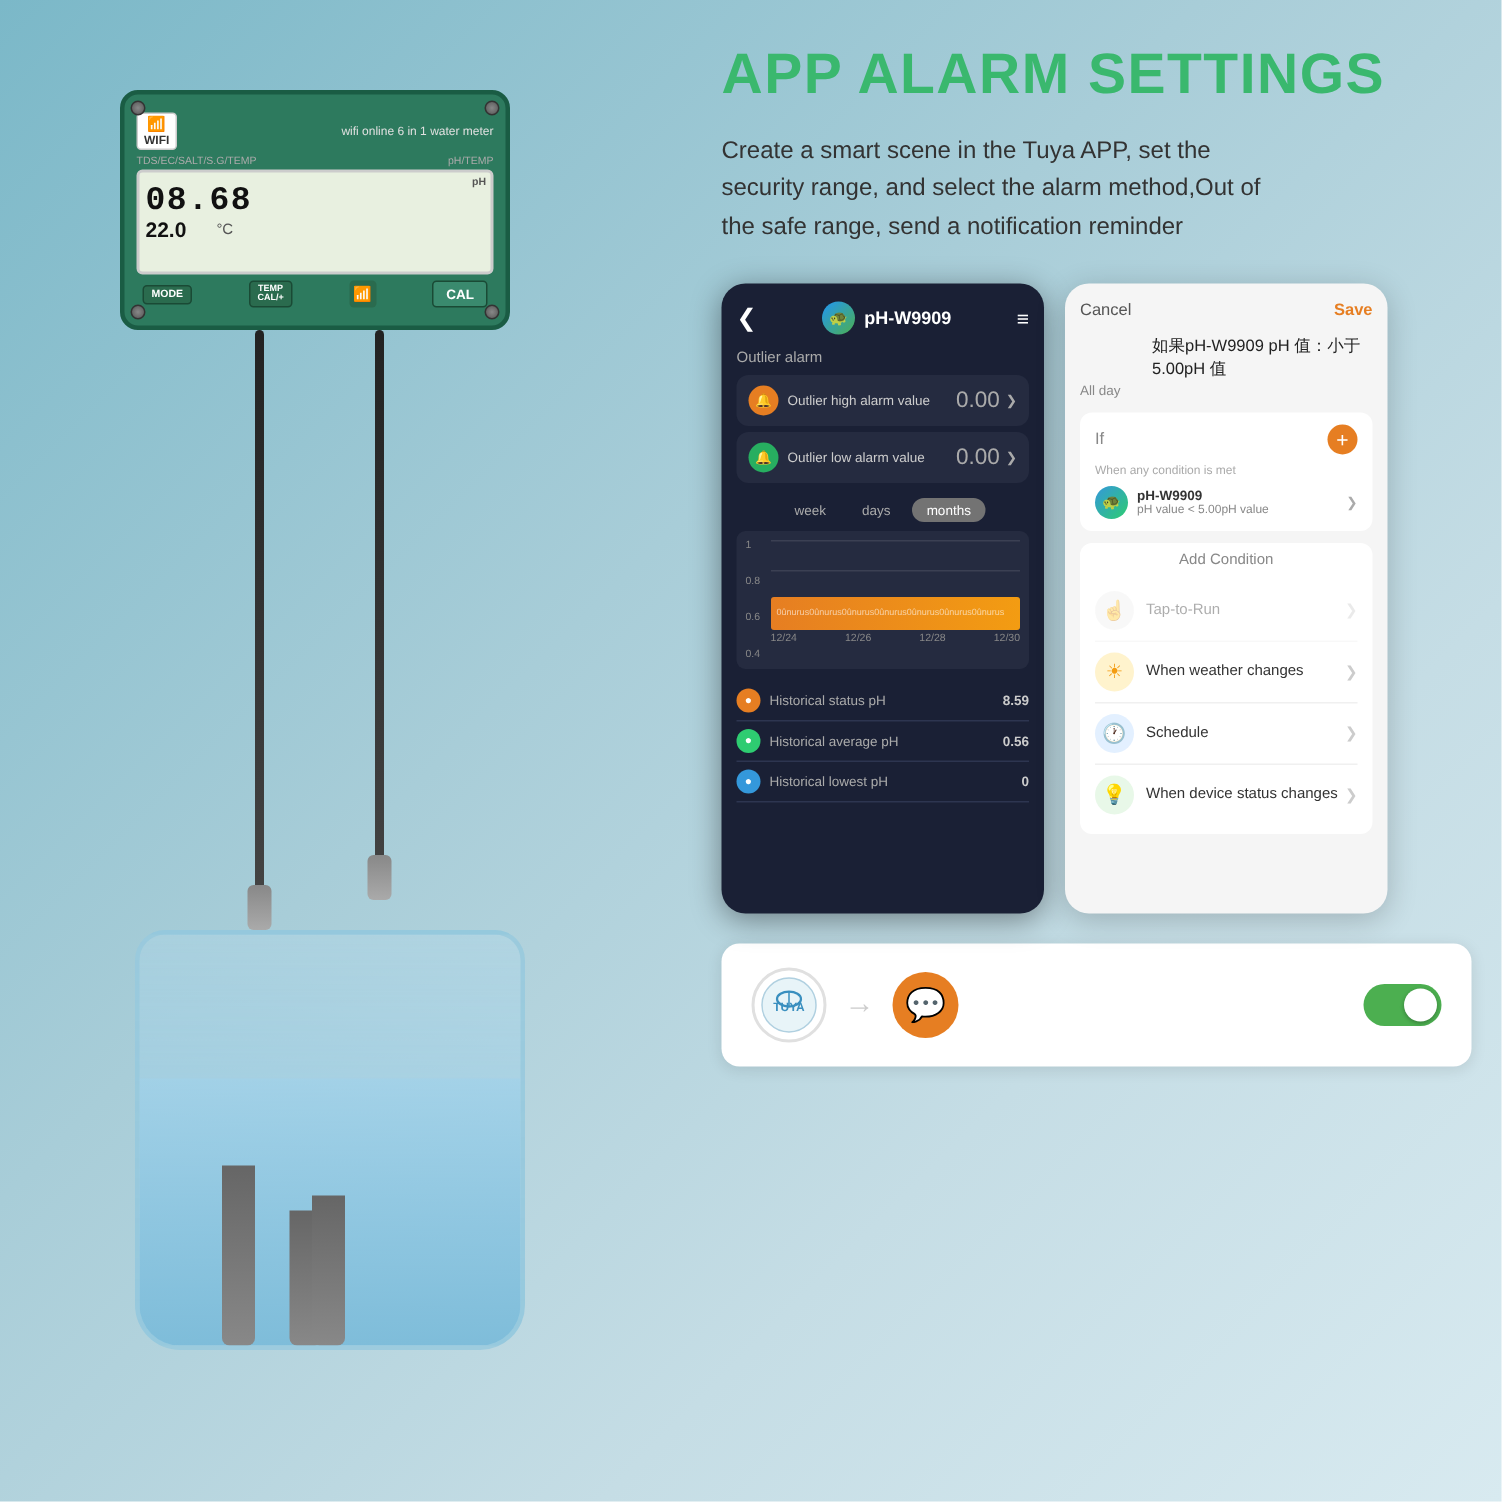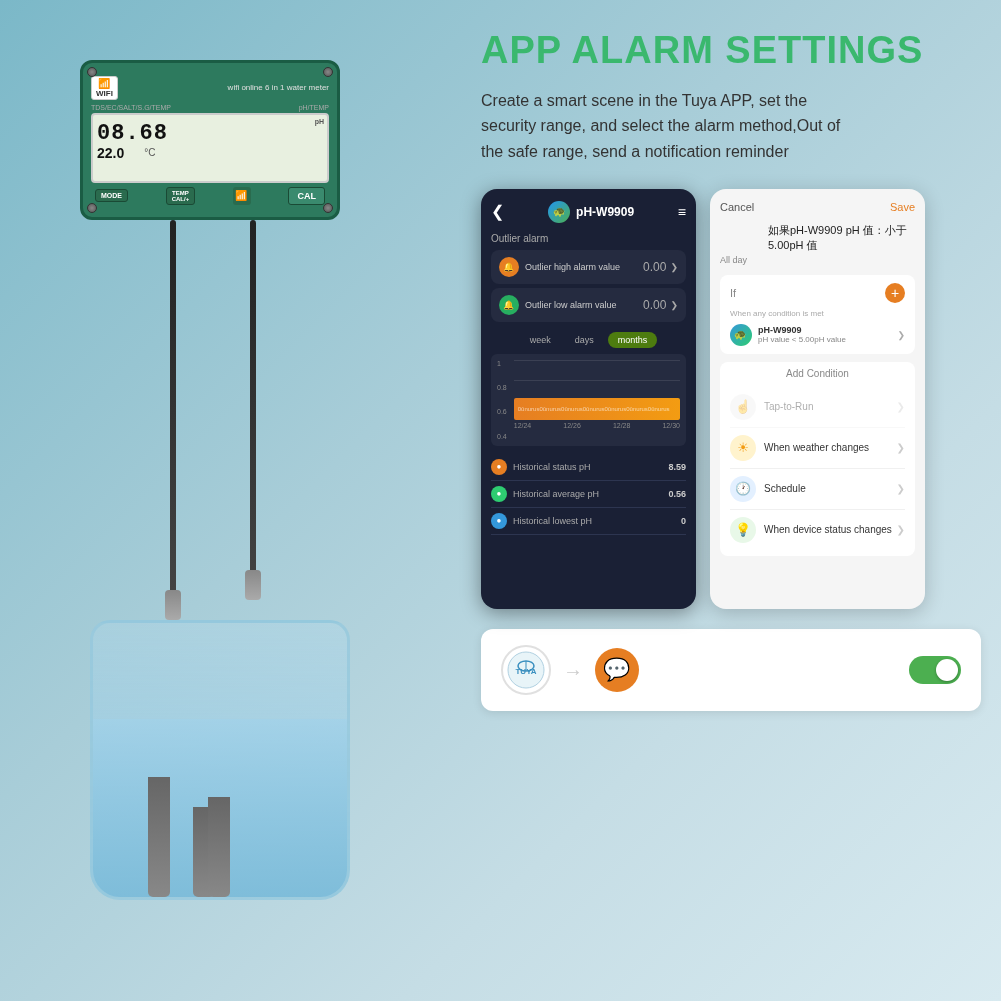--- a/index.html
+++ b/index.html
@@ -330,21 +330,21 @@
       margin-right: 6px;
     }
 
     .alarm-row-text {
       font-size: 9px;
       color: #ccc;
       flex: 1;
     }
 
     .alarm-row-value {
-      font-size: 12px;
+      font-size: 15px;
       color: #aaa;
       margin-right: 4px;
     }
 
     .alarm-row-arrow {
       font-size: 9px;
       color: #aaa;
     }
 
     .time-tabs {
@@ -356,21 +356,21 @@
 
     .time-tab {
       padding: 3px 10px;
       border-radius: 12px;
       font-size: 9px;
       color: #aaa;
       cursor: pointer;
     }
 
     .time-tab-active {
-      background: #4d7c0f;
+      background: #737373;
       color: white;
     }
 
     
     .chart-area {
       background: #252b40;
       border-radius: 6px;
       padding: 6px;
       margin-bottom: 8px;
     }
@@ -437,21 +437,21 @@
 
     .cancel-btn {
       font-size: 11px;
       color: #555;
       cursor: pointer;
     }
 
     .save-btn {
       font-size: 11px;
       color: #e67e22;
-      font-weight: normal;
+      font-weight: bold;
       cursor: pointer;
     }
 
     .condition-title {
       font-size: 11px;
       font-weight: normal;
       color: #222;
       margin-bottom: 2px;
       margin-left: 48px;
     }

